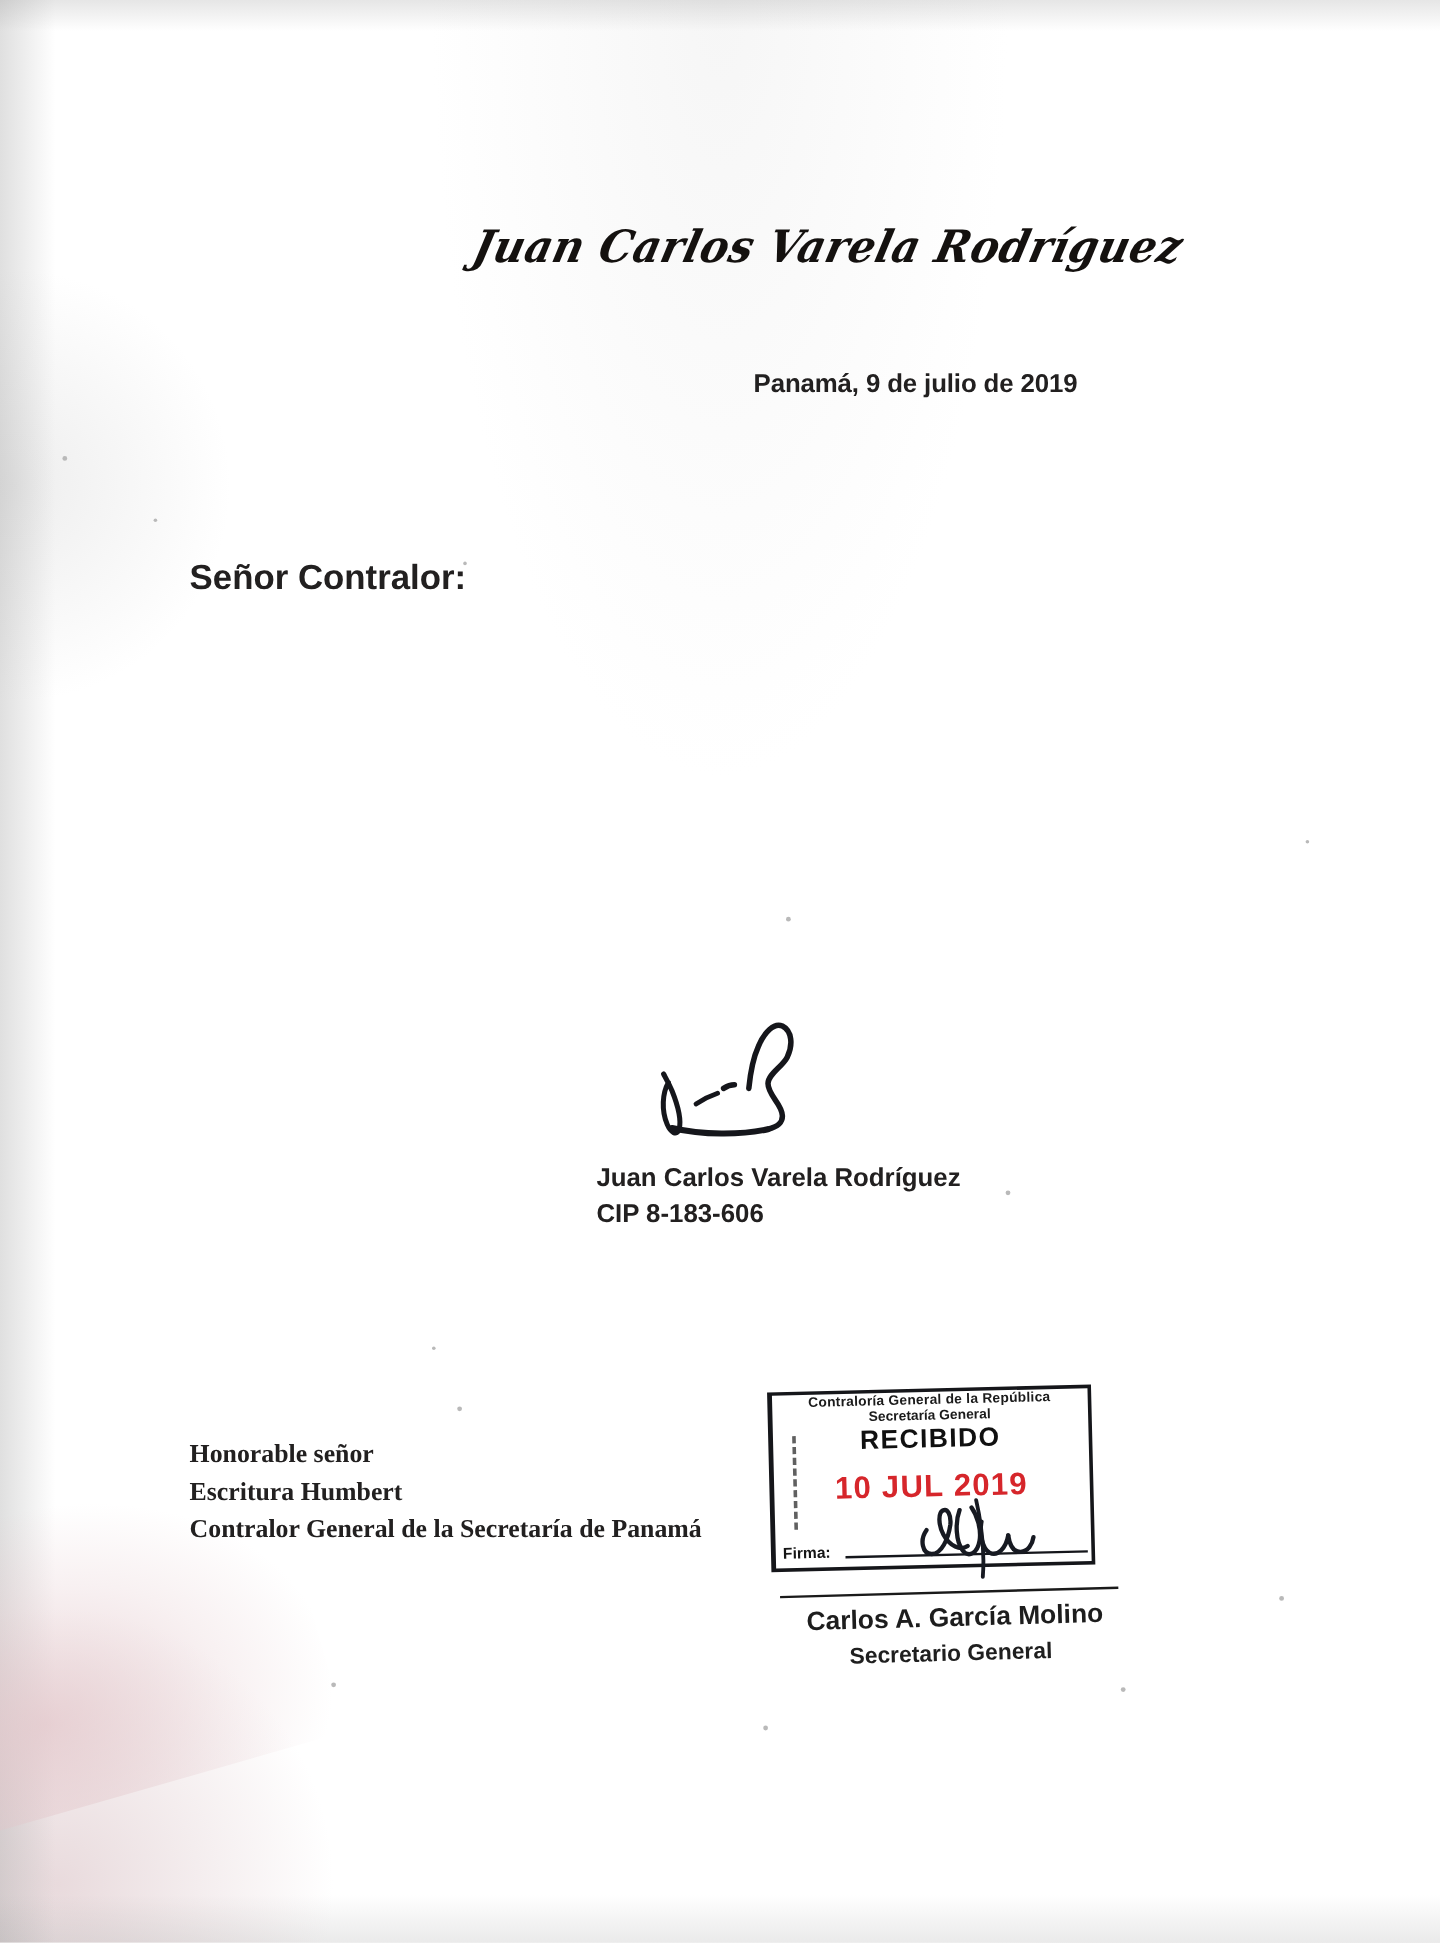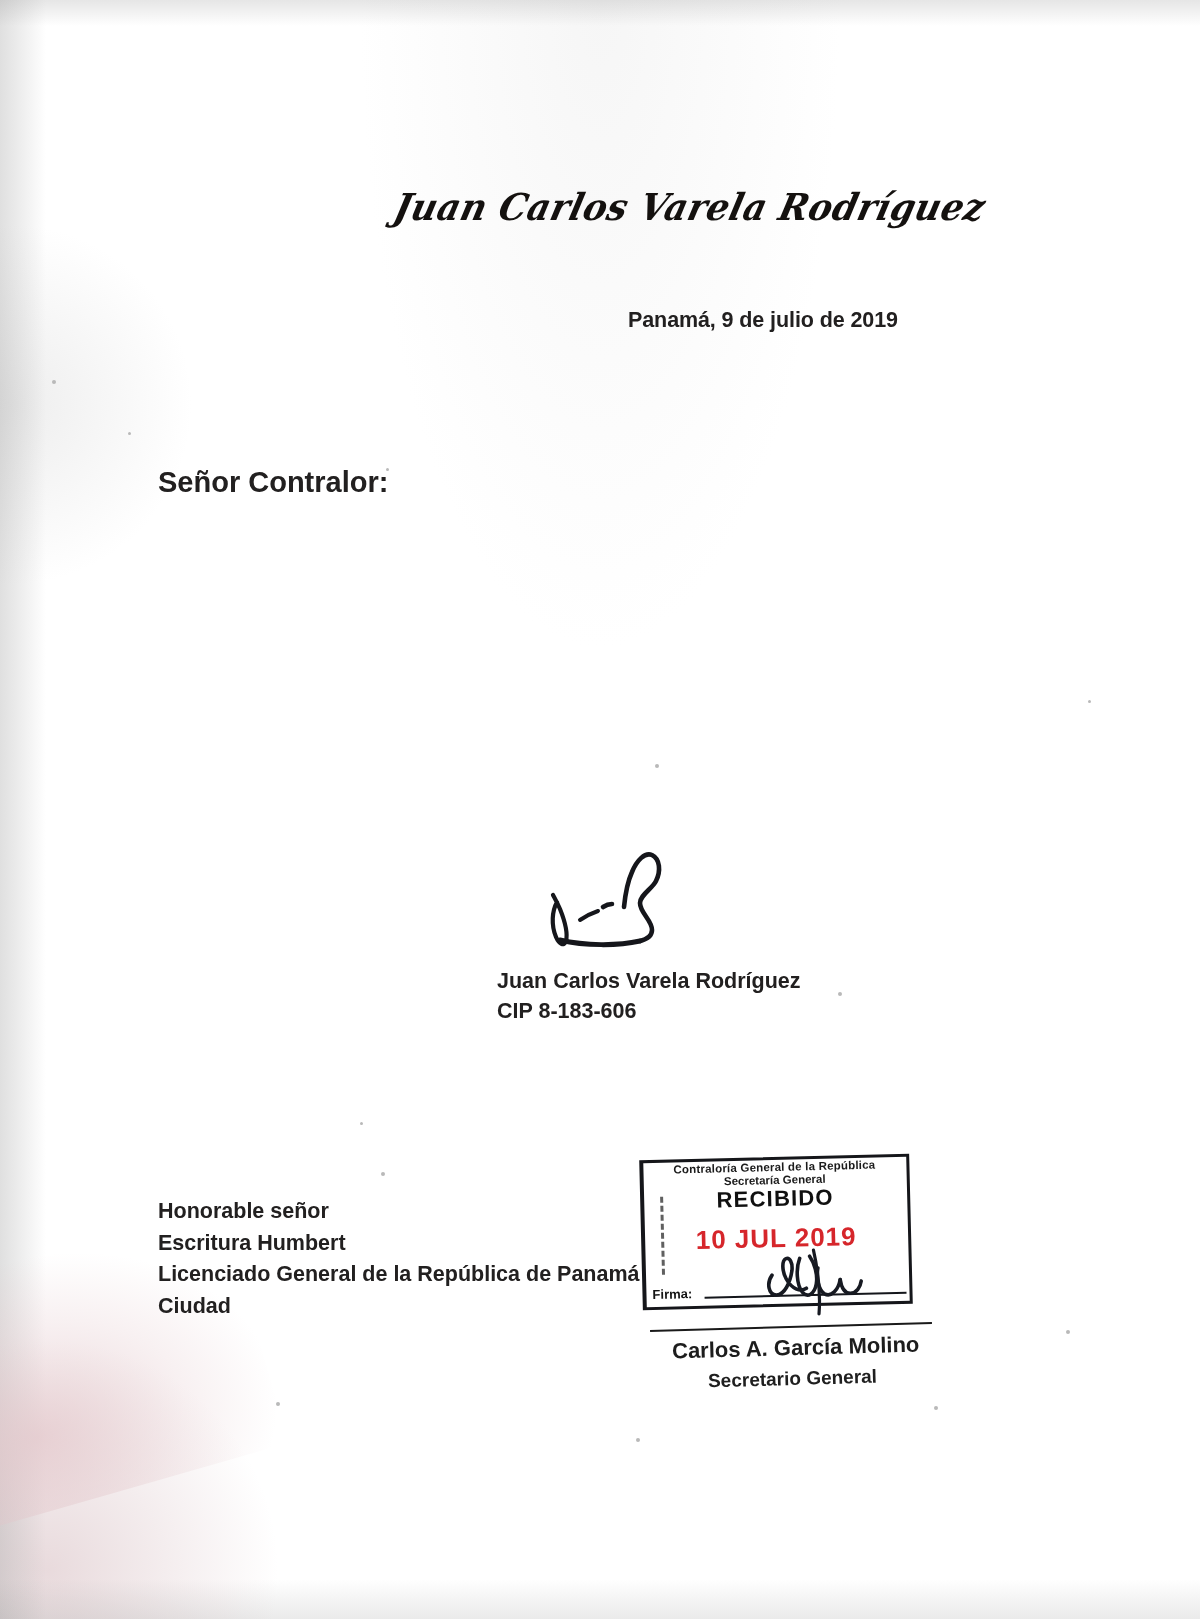--- a/index.html
+++ b/index.html
@@ -133,21 +133,21 @@
     top: 999px;
     font-size: 21.5px;
   }
 
   
   .recipient {
     position: absolute;
     left: 158px;
     top: 1196px;
     color: #222020;
-    font-family: Liberation Sans, sans-serif;
+    font-family: Liberation Serif, serif;
     font-weight: 700;
     font-size: 21.5px;
     line-height: 31.5px;
   }
 
   
   .stamp {
     position: absolute;
     left: 641px;
     top: 1157px;
@@ -325,22 +325,21 @@
       </g>
     </svg>
   </div>
 
   <div class="doc-text sign-name">Juan Carlos Varela Rodríguez</div>
   <div class="doc-text sign-cip">CIP 8-183-606</div>
 
   <div class="recipient">
     <div>Honorable señor</div>
     <div>Escritura Humbert</div>
-    <div>Licenciado General de la República de Panamá</div>
-    <div>Ciudad</div>
+    <div>Contralor General de la Secretaría de Panamá</div>
   </div>
 
   <div class="stamp">
     <div class="stamp-box"></div>
     <div class="stamp-head">Contraloría General de la República</div>
     <div class="stamp-sub">Secretaría General</div>
     <div class="stamp-recibido">RECIBIDO</div>
     <div class="stamp-date">10 JUL 2019</div>
     <div class="stamp-firma">Firma:</div>
     <div class="stamp-firma-rule"></div>

